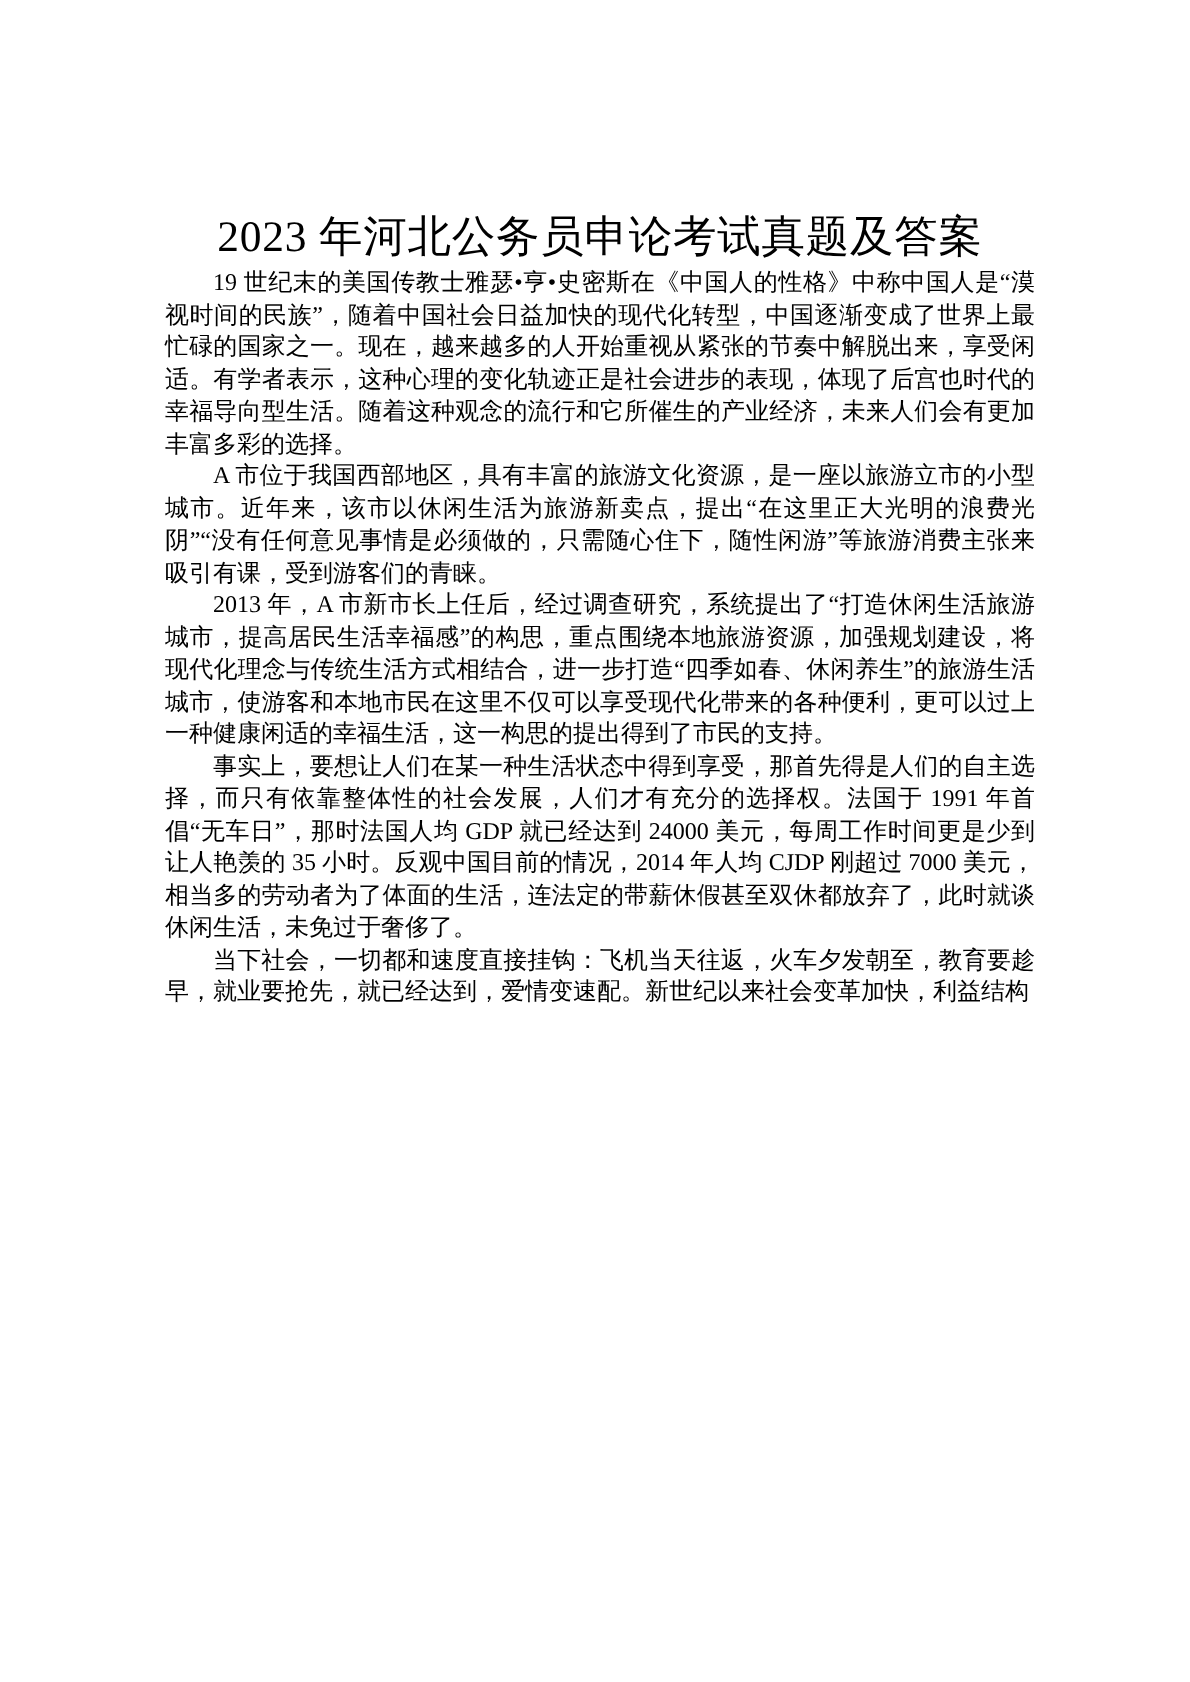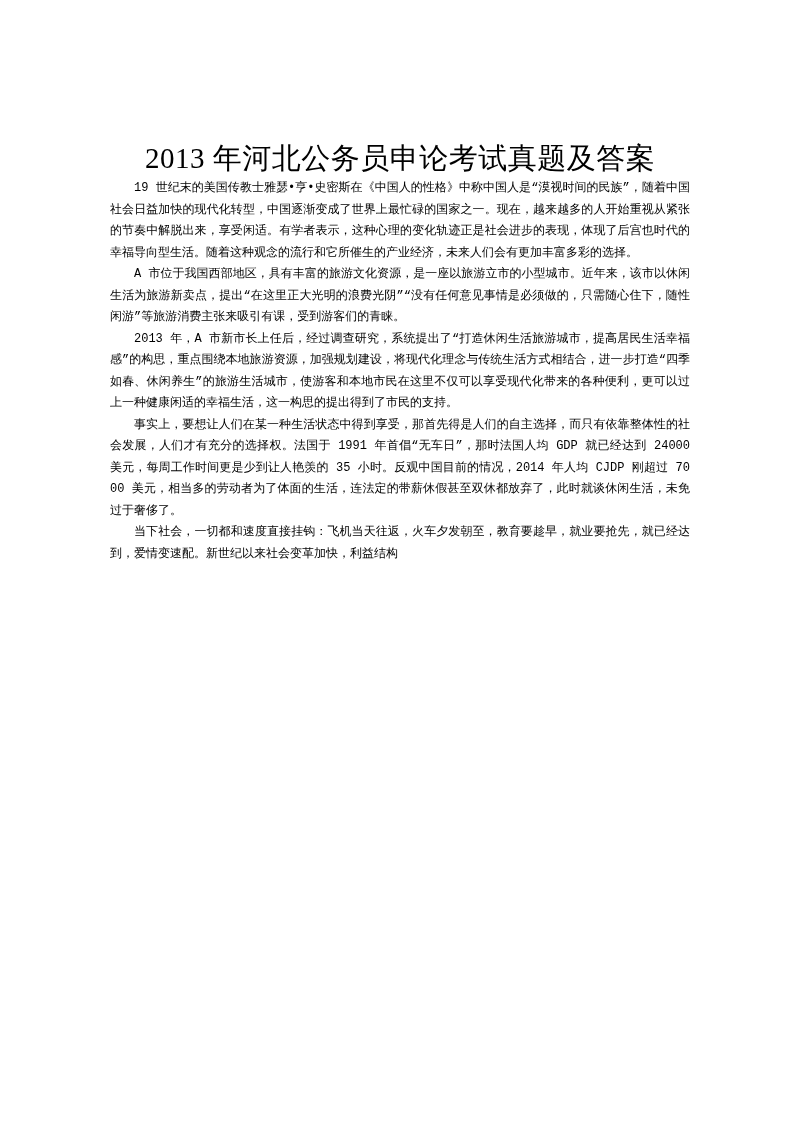--- a/index.html
+++ b/index.html
@@ -33,34 +33,33 @@
   }
   .section-heading {
     margin: 0;
     font-size: 16px;
     line-height: 21.5px;
     font-weight: 700;
     text-indent: 1.75em;
   }
   .para {
     margin: 0;
-    font-size: 12px;
+    font-size: 16px;
     line-height: 21.5px;
     text-align: justify;
     text-indent: 2em;
     word-break: break-all;
-    font-family: Liberation Mono, monospace;
   }
 </style>
 </head>
 <body>
 
 <div class="page">
 
-  <h1 class="doc-title">2013 年河北公务员申论考试真题及答案</h1>
+  <h1 class="doc-title">2023 年河北公务员申论考试真题及答案</h1>
 
   <div class="section">
     <p class="para">19 世纪末的美国传教士雅瑟•亨•史密斯在《中国人的性格》中称中国人是“漠视时间的民族”，随着中国社会日益加快的现代化转型，中国逐渐变成了世界上最忙碌的国家之一。现在，越来越多的人开始重视从紧张的节奏中解脱出来，享受闲适。有学者表示，这种心理的变化轨迹正是社会进步的表现，体现了后宫也时代的幸福导向型生活。随着这种观念的流行和它所催生的产业经济，未来人们会有更加丰富多彩的选择。</p>
     <p class="para">A 市位于我国西部地区，具有丰富的旅游文化资源，是一座以旅游立市的小型城市。近年来，该市以休闲生活为旅游新卖点，提出“在这里正大光明的浪费光阴”“没有任何意见事情是必须做的，只需随心住下，随性闲游”等旅游消费主张来吸引有课，受到游客们的青睐。</p>
     <p class="para">2013 年，A 市新市长上任后，经过调查研究，系统提出了“打造休闲生活旅游城市，提高居民生活幸福感”的构思，重点围绕本地旅游资源，加强规划建设，将现代化理念与传统生活方式相结合，进一步打造“四季如春、休闲养生”的旅游生活城市，使游客和本地市民在这里不仅可以享受现代化带来的各种便利，更可以过上一种健康闲适的幸福生活，这一构思的提出得到了市民的支持。</p>
     <p class="para">事实上，要想让人们在某一种生活状态中得到享受，那首先得是人们的自主选择，而只有依靠整体性的社会发展，人们才有充分的选择权。法国于 1991 年首倡“无车日”，那时法国人均 GDP 就已经达到 24000 美元，每周工作时间更是少到让人艳羡的 35 小时。反观中国目前的情况，2014 年人均 CJDP 刚超过 7000 美元，相当多的劳动者为了体面的生活，连法定的带薪休假甚至双休都放弃了，此时就谈休闲生活，未免过于奢侈了。</p>
   </div>
 
   <div class="section">
     <p class="para">当下社会，一切都和速度直接挂钩：飞机当天往返，火车夕发朝至，教育要趁早，就业要抢先，就已经达到，爱情变速配。新世纪以来社会变革加快，利益结构</p>

